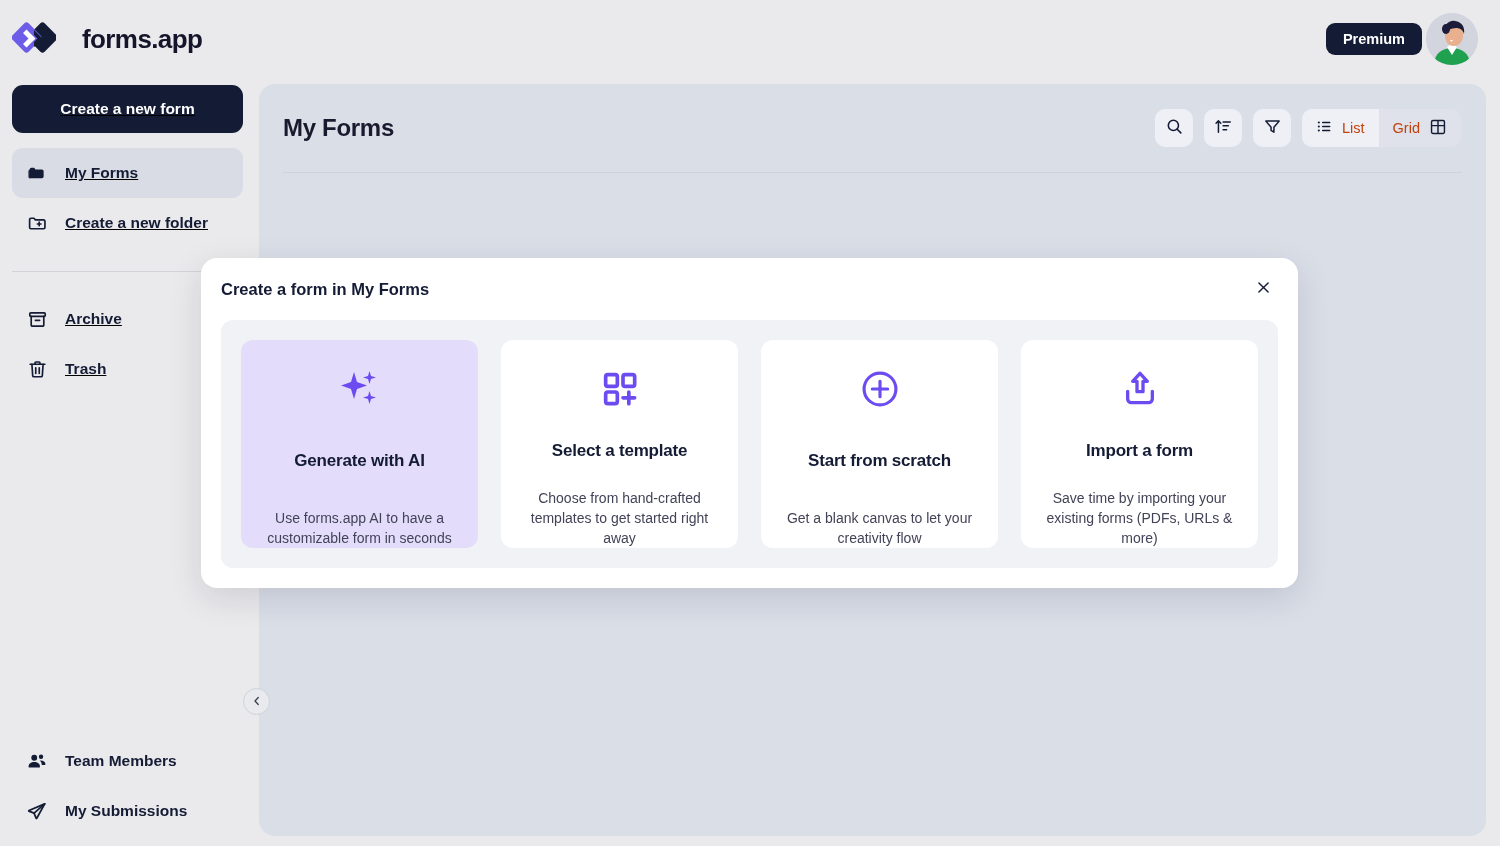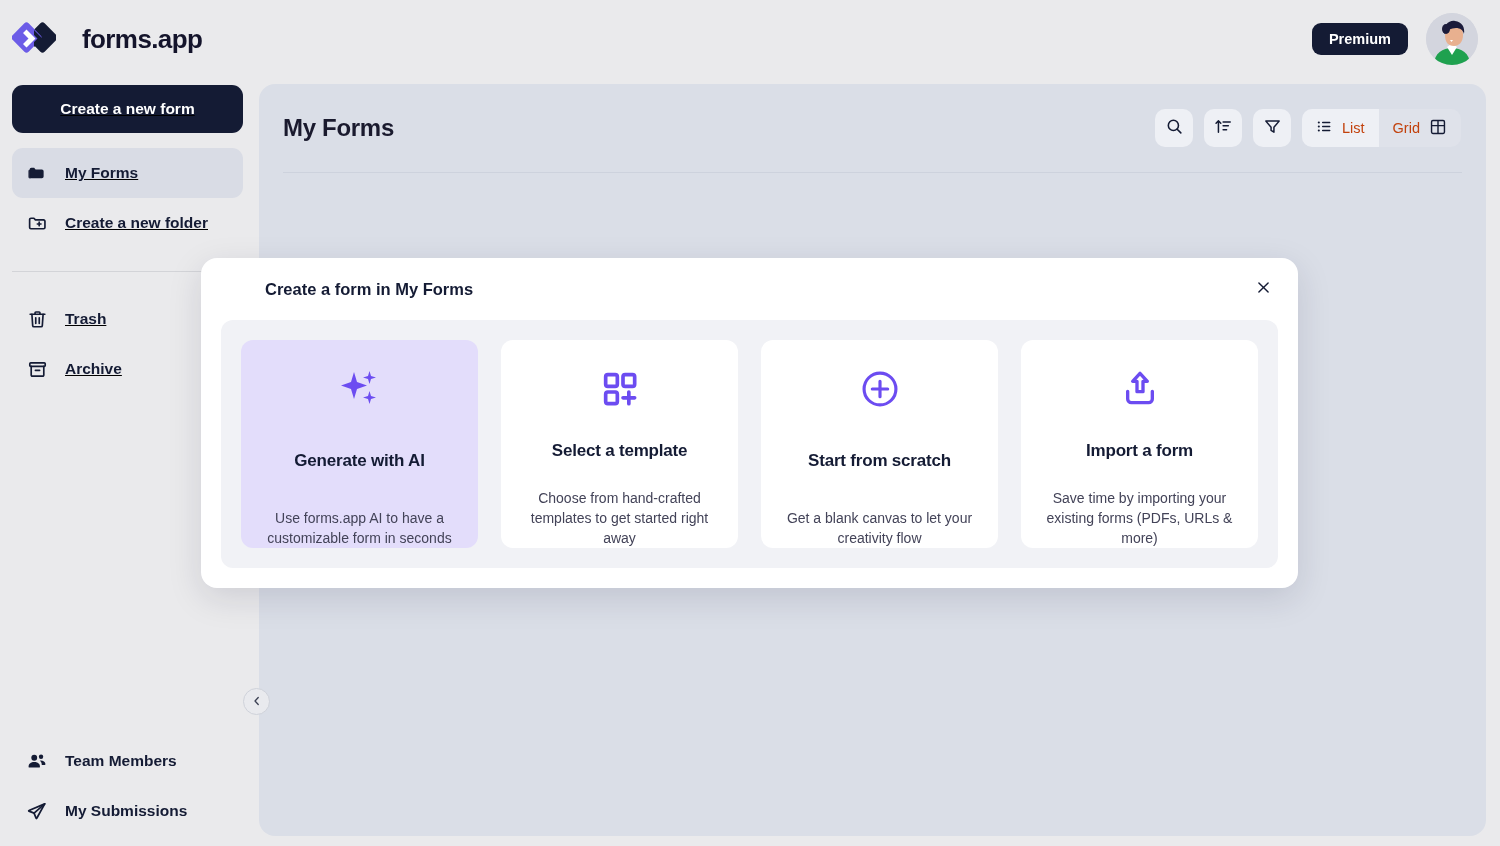--- a/index.html
+++ b/index.html
@@ -16,21 +16,21 @@
   .topbar {
     position: absolute; top: 0; left: 0; width: 1500px; height: 78px;
     display: flex; align-items: center;
   }
   .brand { display: flex; align-items: center; gap: 26px; margin-left: 12px; }
   .brand-logo { width: 44px; height: 44px; position: relative; }
   .brand-name {
     font-size: 26px; font-weight: 700; color: #14142b; letter-spacing: -0.6px;
   }
   .topbar-right {
-    margin-left: auto; display: flex; align-items: center; gap: 18px; margin-right: 22px;
+    margin-left: auto; display: flex; align-items: center; gap: 4px; margin-right: 22px;
   }
   .premium-btn {
     background: #141b34; color: #ffffff;
     font-size: 14.5px; font-weight: 600;
     padding: 9px 17px; border-radius: 9px; border: none;
     line-height: 1; cursor: pointer;
   }
   .avatar {
     width: 52px; height: 52px; border-radius: 50%;
     background: #d3d5de; overflow: hidden; position: relative; cursor: pointer;
@@ -105,21 +105,21 @@
     position: absolute; left: 201px; top: 258px;
     width: 1097px; height: 330px;
     background: #ffffff; border-radius: 16px;
     box-shadow: 0 10px 34px rgba(20,27,52,0.13);
     z-index: 10;
   }
   .modal-head {
     display: flex; align-items: center;
     height: 62px; padding: 0 20px 0 20px;
   }
-  .modal-title { font-size: 16.5px; font-weight: 700; color: #141b34; margin-left: 44px; }
+  .modal-title { font-size: 16.5px; font-weight: 700; color: #141b34; }
   .modal-close {
     margin-left: auto; width: 30px; height: 30px; border: none; background: transparent;
     cursor: pointer; display: flex; align-items: center; justify-content: center;
   }
   .modal-body {
     margin: 0 20px 20px 20px; height: 248px;
     background: #f1f2f6; border-radius: 12px;
     display: flex; align-items: center; gap: 23px; padding: 0 20px;
   }
   .opt-card {
@@ -195,38 +195,38 @@
       </div>
     </div>
 
     <div class="nav-gap"></div>
     <div class="divider"></div>
 
     <div class="nav-lower">
       <div class="nav-item">
         <span class="nav-icon">
           <svg width="21" height="21" viewBox="0 0 24 24" fill="none" stroke="#141b34" stroke-width="1.9" stroke-linecap="round" stroke-linejoin="round">
+            <rect x="3.2" y="4.4" width="17.6" height="4" rx="1.1"></rect>
+            <path d="M4.8 8.4v10a1.2 1.2 0 0 0 1.2 1.2h12a1.2 1.2 0 0 0 1.2-1.2v-10"></path>
+            <path d="M9.6 13h4.8"></path>
+          </svg>
+        </span>
+        <span>Archive</span>
+      </div>
+
+      <div class="nav-item">
+        <span class="nav-icon">
+          <svg width="21" height="21" viewBox="0 0 24 24" fill="none" stroke="#141b34" stroke-width="1.9" stroke-linecap="round" stroke-linejoin="round">
             <path d="M3.6 6h16.8"></path>
             <path d="M9.2 6V4.4a1 1 0 0 1 1-1h3.6a1 1 0 0 1 1 1V6"></path>
             <path d="M5.6 6l.9 13a1.4 1.4 0 0 0 1.4 1.3h8.2a1.4 1.4 0 0 0 1.4-1.3l.9-13"></path>
             <path d="M10 10v6.6M14 10v6.6"></path>
           </svg>
         </span>
         <span>Trash</span>
-      </div>
-
-      <div class="nav-item">
-        <span class="nav-icon">
-          <svg width="21" height="21" viewBox="0 0 24 24" fill="none" stroke="#141b34" stroke-width="1.9" stroke-linecap="round" stroke-linejoin="round">
-            <rect x="3.2" y="4.4" width="17.6" height="4" rx="1.1"></rect>
-            <path d="M4.8 8.4v10a1.2 1.2 0 0 0 1.2 1.2h12a1.2 1.2 0 0 0 1.2-1.2v-10"></path>
-            <path d="M9.6 13h4.8"></path>
-          </svg>
-        </span>
-        <span>Archive</span>
       </div>
     </div>
 
     <div class="nav-bottom">
       <div class="nav-item">
         <span class="nav-icon">
           <svg width="22" height="22" viewBox="0 0 24 24" fill="#141b34">
             <circle cx="9" cy="8.4" r="3.2"></circle>
             <circle cx="16.4" cy="7.4" r="2.4"></circle>
             <path d="M2.8 18.2c0-3.3 2.8-5 6.2-5s6.2 1.7 6.2 5a1 1 0 0 1-1 1H3.8a1 1 0 0 1-1-1z"></path>

